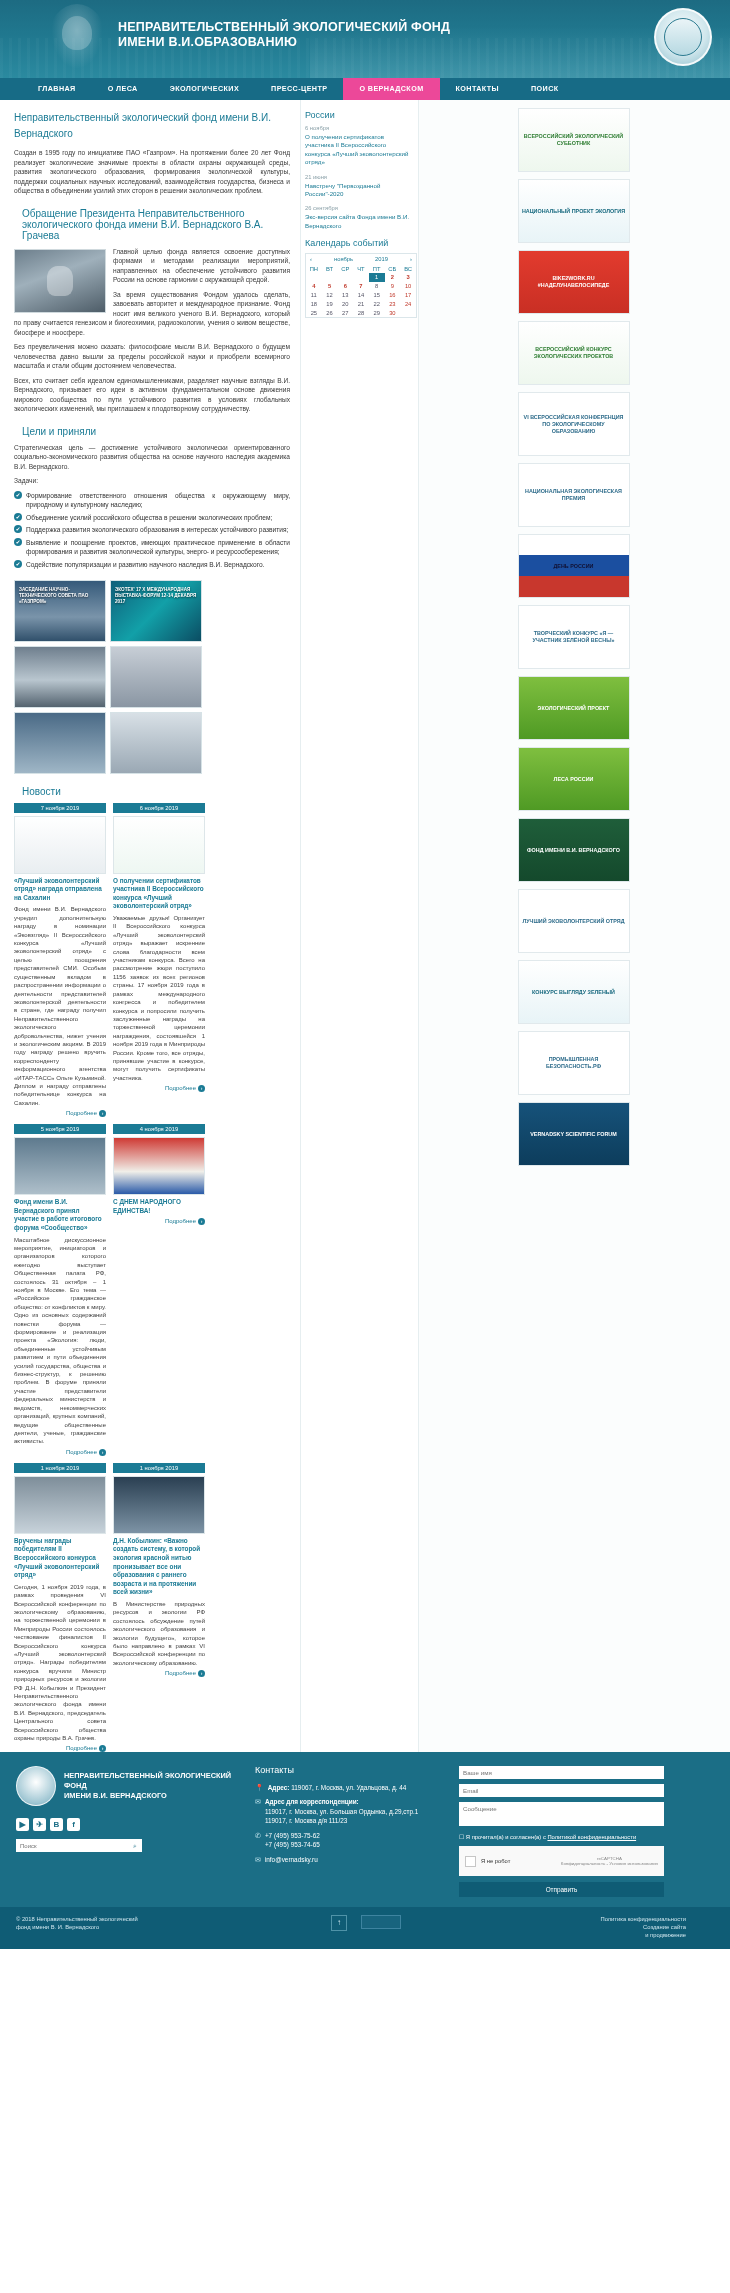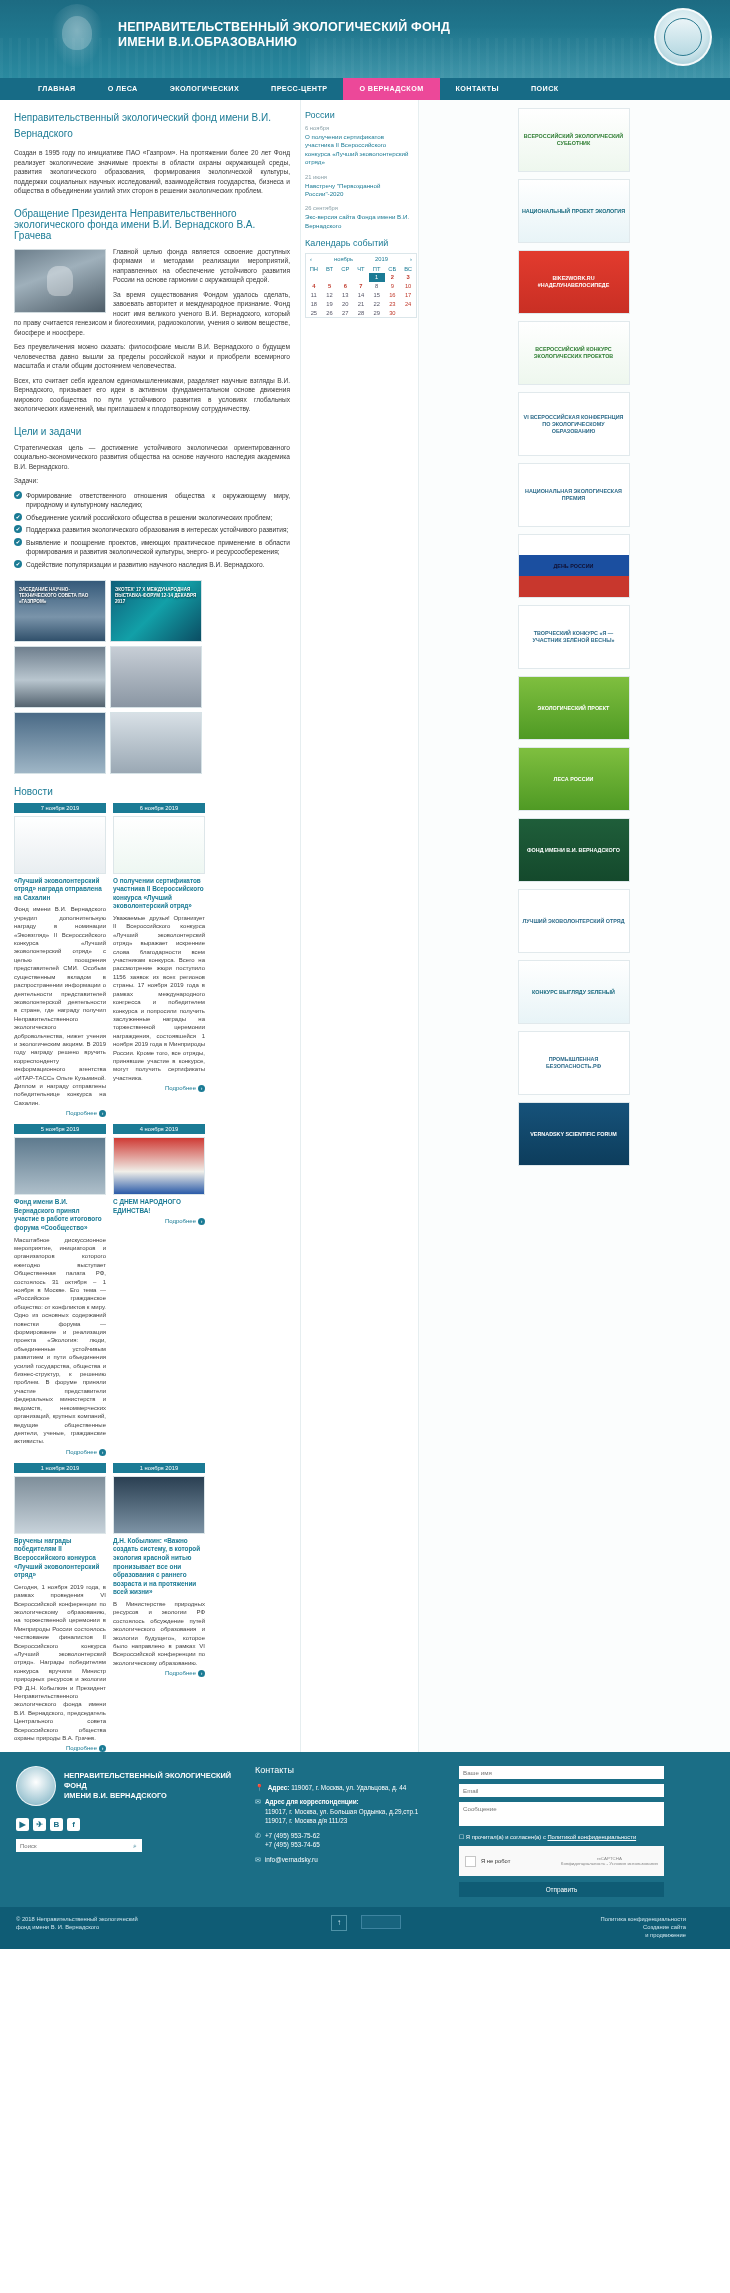--- a/index.html
+++ b/index.html
@@ -78,21 +78,21 @@
   
   .page { display: flex; background: #fff; }
   .col-main { width: 300px; padding: 10px 10px 0 14px; }
   .col-mid  { width: 118px; padding: 10px 6px 0 4px; border-left: 1px solid #e6eef0;}
   .col-right{ width: 312px; padding: 8px 10px 0 8px; background:#fbfdfd; border-left: 1px solid #e6eef0;}
 
   h1.page-title {
     color: #1b7b95; font-size: 10px; font-weight: normal; line-height: 16px; margin-bottom: 6px;
   }
   h2.sec-title {
-    color: #1b7b95; font-size: 10px; font-weight: normal; margin: 12px 0 6px;
+    color: #1b7b95; font-size: 10px; font-weight: normal; margin: 12px 8px 6px;
   }
   p.body { font-size: 6.6px; line-height: 9.5px; text-align: justify; margin-bottom: 5px; color:#3a3a3a;}
 
   .intro-img {
     float: left; width: 92px; height: 64px; margin: 2px 7px 4px 0;
     background: linear-gradient(160deg,#6d7f8c 0%, #9fb0bb 40%, #4e5d68 100%);
     border: 1px solid #cfd9dd;
   }
   .intro-img::after{
     content:""; display:block; margin:16px auto 0; width:26px; height:30px; border-radius:40% 40% 30% 30%;
@@ -235,21 +235,21 @@
     <h1 class="page-title">Неправительственный экологический фонд имени В.И. Вернадского</h1>
     <p class="body">Создан в 1995 году по инициативе ПАО «Газпром». На протяжении более 20 лет Фонд реализует экологические значимые проекты в области охраны окружающей среды, развития экологического образования, формирования экологической культуры, поддержки социальных научных исследований, взаимодействия государства, бизнеса и общества в объединении усилий этих сторон в решении экологических проблем.</p>
 
     <h2 class="sec-title">Обращение Президента Неправительственного экологического фонда имени В.И. Вернадского В.А. Грачева</h2>
     <div class="intro-img"></div>
     <p class="body">Главной целью фонда является освоение доступных формами и методами реализации мероприятий, направленных на обеспечение устойчивого развития России на основе гармонии с окружающей средой.</p>
     <p class="body">За время существования Фондом удалось сделать, завоевать авторитет и международное признание. Фонд носит имя великого ученого В.И. Вернадского, который по праву считается генезисом и биогеохимии, радиоэкологии, учения о живом веществе, биосфере и ноосфере.</p>
     <p class="body">Без преувеличения можно сказать: философские мысли В.И. Вернадского о будущем человечества давно вышли за пределы российской науки и приобрели всемирного масштаба и стали общим достоянием человечества.</p>
     <p class="body">Всех, кто считает себя идеалом единомышленниками, разделяет научные взгляды В.И. Вернадского, призывает его идеи в активном фундаментальном основе движения мирового сообщества по пути устойчивого развития в условиях глобальных экологических изменений, мы приглашаем к плодотворному сотрудничеству.</p>
 
-    <h2 class="sec-title">Цели и задачи</h2>
+    <h2 class="sec-title">Цели и приняли</h2>
     <p class="body">Стратегическая цель — достижение устойчивого экологически ориентированного социально-экономического развития общества на основе научного наследия академика В.И. Вернадского.</p>
     <p class="body">Задачи:</p>
     <ul class="checklist">
       <li>Формирование ответственного отношения общества к окружающему миру, природному и культурному наследию;</li>
       <li>Объединение усилий российского общества в решении экологических проблем;</li>
       <li>Поддержка развития экологического образования в интересах устойчивого развития;</li>
       <li>Выявление и поощрение проектов, имеющих практическое применение в области формирования и развития экологической культуры, энерго- и ресурсосбережения;</li>
       <li>Содействие популяризации и развитию научного наследия В.И. Вернадского.</li>
     </ul>
 

